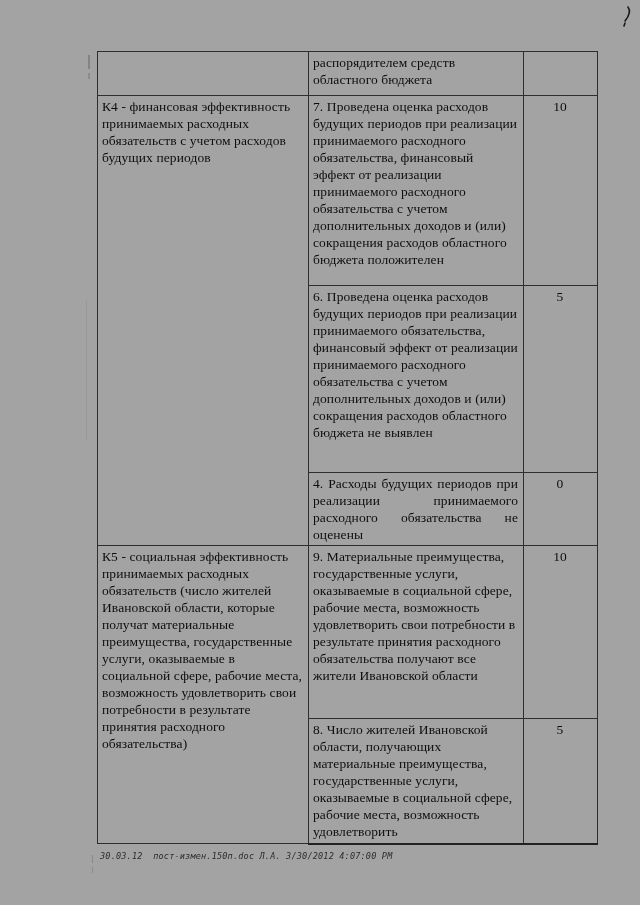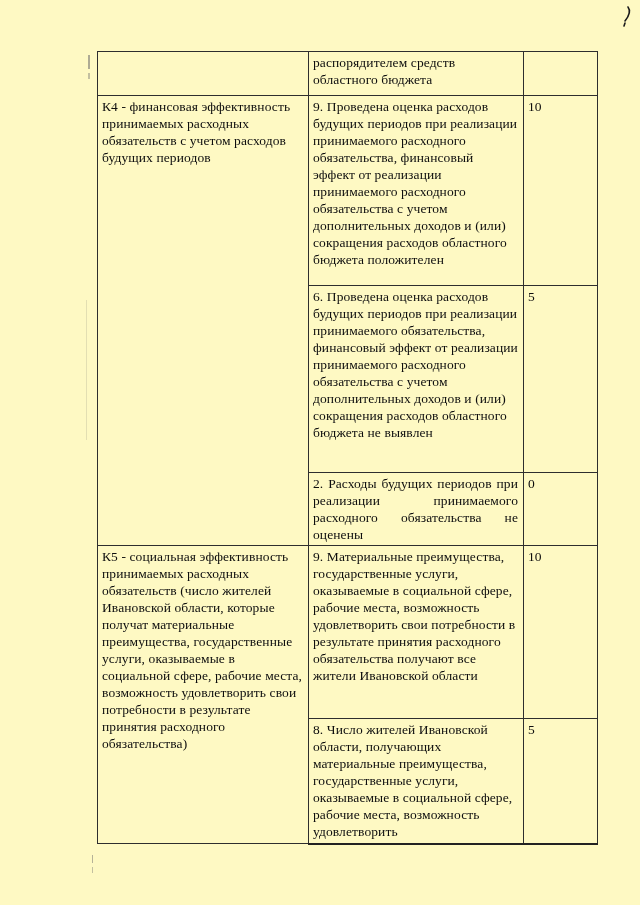--- a/index.html
+++ b/index.html
@@ -4,21 +4,21 @@
 <style>
   html, body {
     margin: 0;
     padding: 0;
     background: #e8e8e8;
   }
   .page {
     position: relative;
     width: 640px;
     height: 905px;
-    background: #fef9c3;
+    background: #a3a3a3;
     overflow: hidden;
     font-family: "Liberation Serif", serif;
     color: #0e0e0e;
   }
 
   
   table.doc-table {
     position: absolute;
     left: 97px;
     top: 51px;
@@ -29,21 +29,21 @@
   table.doc-table td {
     border: 1.5px solid #2e2e2e;
     vertical-align: top;
     padding: 2px 5px 2px 4px;
     font-size: 13.5px;
     line-height: 17px;
     letter-spacing: 0.1px;
     overflow: hidden;
   }
   td.cell-indicator { padding-left: 6px; }
-  td.cell-score { padding-top: 3px; }
+  td.cell-score { text-align: center; padding-top: 3px; }
   td.justify { text-align: justify; }
   tr.last-row td { border-bottom: 2.5px solid #222; }
 
   
   .footer-note {
     position: absolute;
     left: 100px;
     top: 851px;
     font-family: "DejaVu Sans Mono", monospace;
     font-style: italic;
@@ -95,38 +95,39 @@
 
     <tbody>
         <tr style="height:44px">
       <td class="cell-criterion"></td>
       <td class="cell-indicator">распорядителем средств областного бюджета</td>
       <td class="cell-score"></td>
     </tr>
 
     <tr style="height:190px">
       <td rowspan="3" class="cell-criterion">К4 - финансовая эффективность принимаемых расходных обязательств с учетом расходов будущих периодов</td>
-      <td class="cell-indicator">9. Проведена оценка расходов будущих периодов при реализации принимаемого расходного обязательства, финансовый эффект от реализации принимаемого расходного обязательства с учетом дополнительных доходов и (или) сокращения расходов областного бюджета положителен</td>
+      <td class="cell-indicator">7. Проведена оценка расходов будущих периодов при реализации принимаемого расходного обязательства, финансовый эффект от реализации принимаемого расходного обязательства с учетом дополнительных доходов и (или) сокращения расходов областного бюджета положителен</td>
       <td class="cell-score">10</td>
     </tr>
     <tr style="height:187px">
       <td class="cell-indicator">6. Проведена оценка расходов будущих периодов при реализации принимаемого обязательства, финансовый эффект от реализации принимаемого расходного обязательства с учетом дополнительных доходов и (или) сокращения расходов областного бюджета не выявлен</td>
       <td class="cell-score">5</td>
     </tr>
     <tr style="height:70px">
-      <td class="cell-indicator justify">2. Расходы будущих периодов при реализации принимаемого расходного обязательства не оценены</td>
+      <td class="cell-indicator justify">4. Расходы будущих периодов при реализации принимаемого расходного обязательства не оценены</td>
       <td class="cell-score">0</td>
     </tr>
 
     <tr style="height:173px">
       <td rowspan="2" class="cell-criterion">К5 -  социальная эффективность принимаемых расходных обязательств (число жителей Ивановской области, которые получат материальные преимущества, государственные услуги, оказываемые в социальной сфере, рабочие места, возможность удовлетворить свои потребности в результате принятия расходного обязательства)</td>
       <td class="cell-indicator">9. Материальные преимущества, государственные услуги, оказываемые в социальной сфере, рабочие места, возможность удовлетворить свои потребности в результате принятия расходного обязательства получают все жители Ивановской области</td>
       <td class="cell-score">10</td>
     </tr>
     <tr style="height:125px" class="last-row">
       <td class="cell-indicator">8. Число жителей Ивановской области, получающих материальные преимущества, государственные услуги, оказываемые в социальной сфере, рабочие места, возможность удовлетворить</td>
       <td class="cell-score">5</td>
     </tr>
   </tbody>
     </table>
 
+  <div class="footer-note">30.03.12  пост-измен.150п.doc Л.А. 3/30/2012 4:07:00 PM</div>
 
 </div>
 
 </body></html>

